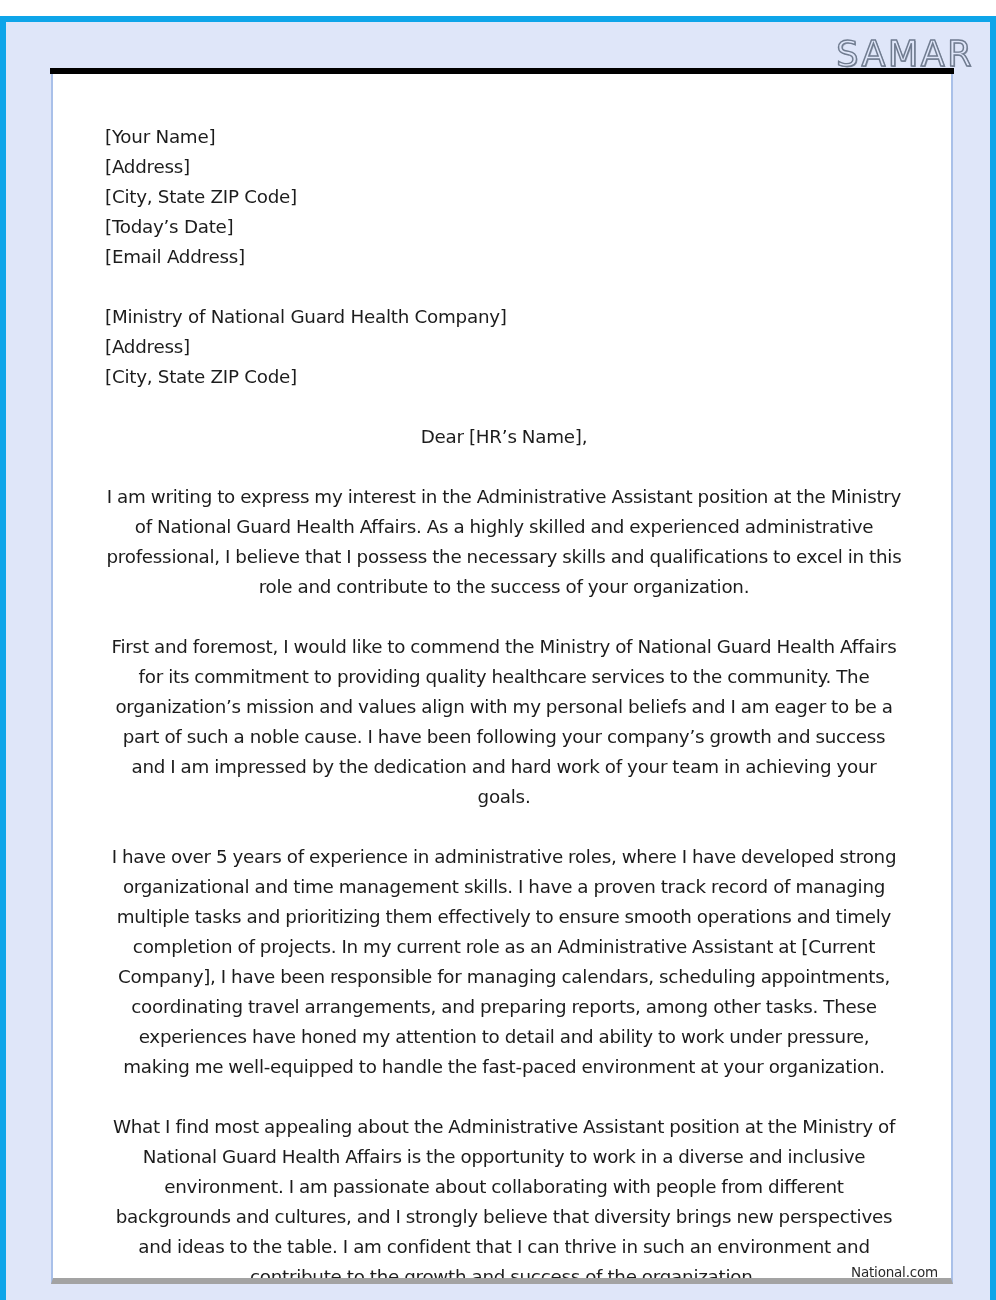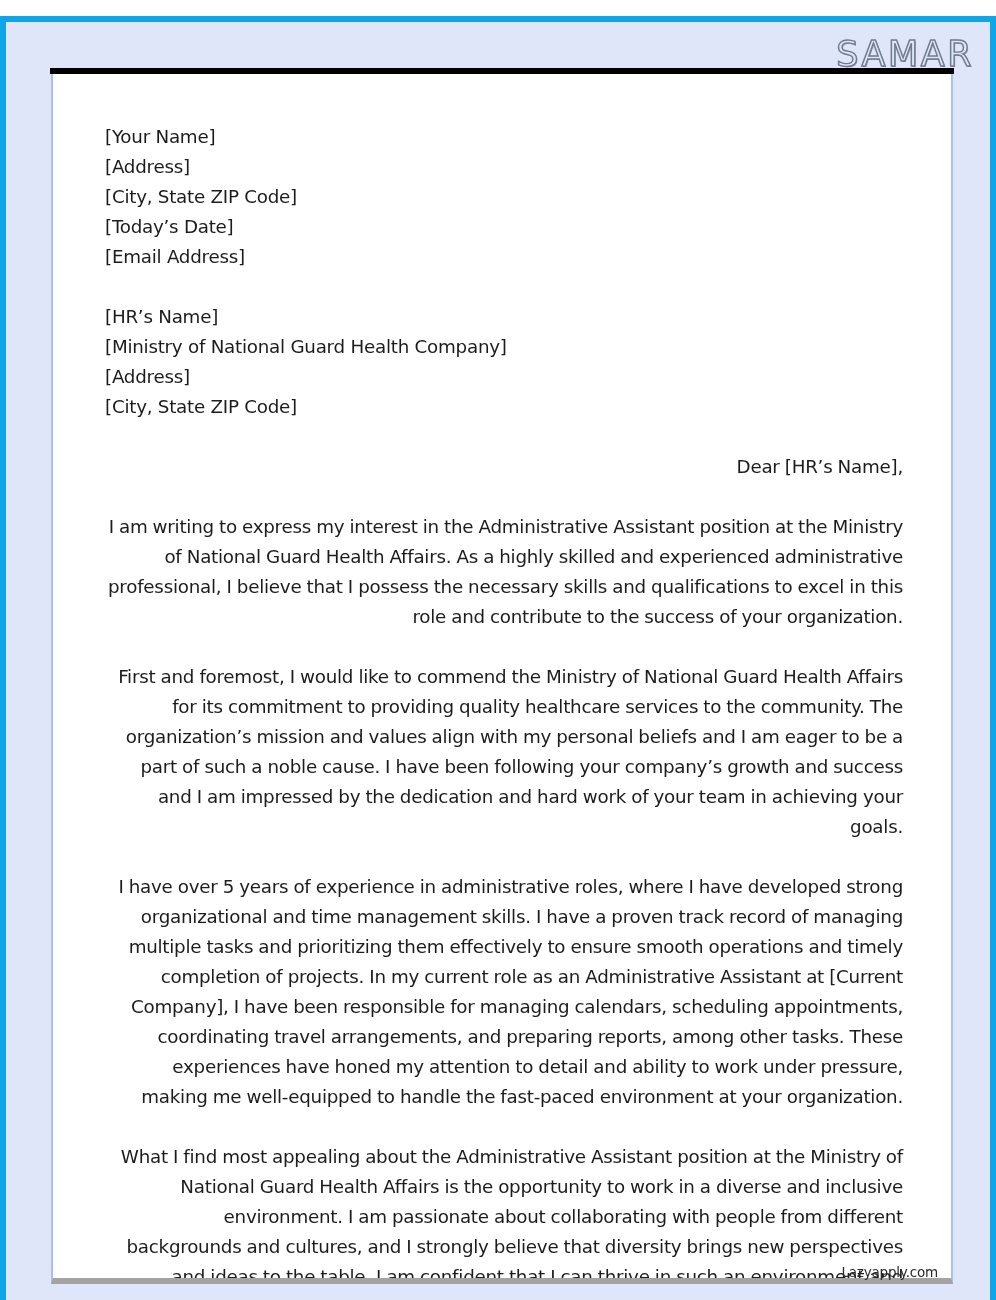--- a/index.html
+++ b/index.html
@@ -87,21 +87,21 @@
     letter-spacing: -0.25px;
   }
 
   .addr-line { display: block; white-space: nowrap; }
 
   .block { margin: 0; }
   .gap   { height: 30px; }
 
   .para {
     margin: 0;
-    text-align: right;
+    text-align: center;
     word-spacing: -0.4px;
   }
 
   
   #watermark {
     position: absolute;
     right: 52px;
     bottom: 30px;
     font-size: 13.5px;
     line-height: 16px;
@@ -130,21 +130,20 @@
           <span class="addr-line">[Your Name]</span>
           <span class="addr-line">[Address]</span>
           <span class="addr-line">[City, State ZIP Code]</span>
           <span class="addr-line">[Today’s Date]</span>
           <span class="addr-line">[Email Address]</span>
         </div>
 
         <div class="gap"></div>
 
         <div class="block">
-          <span class="addr-line">[HR’s Name]</span>
           <span class="addr-line">[Ministry of National Guard Health Company]</span>
           <span class="addr-line">[Address]</span>
           <span class="addr-line">[City, State ZIP Code]</span>
         </div>
 
         <div class="gap"></div>
 
         <p class="para">Dear [HR’s Name],</p>
 
         <div class="gap"></div>
@@ -159,16 +158,16 @@
 
         <p class="para">I have over 5 years of experience in administrative roles, where I have developed strong organizational and time management skills. I have a proven track record of managing multiple tasks and prioritizing them effectively to ensure smooth operations and timely completion of projects. In my current role as an Administrative Assistant at [Current Company], I have been responsible for managing calendars, scheduling appointments, coordinating travel arrangements, and preparing reports, among other tasks. These experiences have honed my attention to detail and ability to work under pressure, making me well-equipped to handle the fast-paced environment at your organization.</p>
 
         <div class="gap"></div>
 
         <p class="para">What I find most appealing about the Administrative Assistant position at the Ministry of National Guard Health Affairs is the opportunity to work in a diverse and inclusive environment. I am passionate about collaborating with people from different backgrounds and cultures, and I strongly believe that diversity brings new perspectives and ideas to the table. I am confident that I can thrive in such an environment and contribute to the growth and success of the organization.</p>
 
       </div>
     </div>
 
-    <div id="watermark">Lazyapply.com</div>
+    <div id="watermark">National.com</div>
 
   </div>
 </div>
 
 </body></html>

